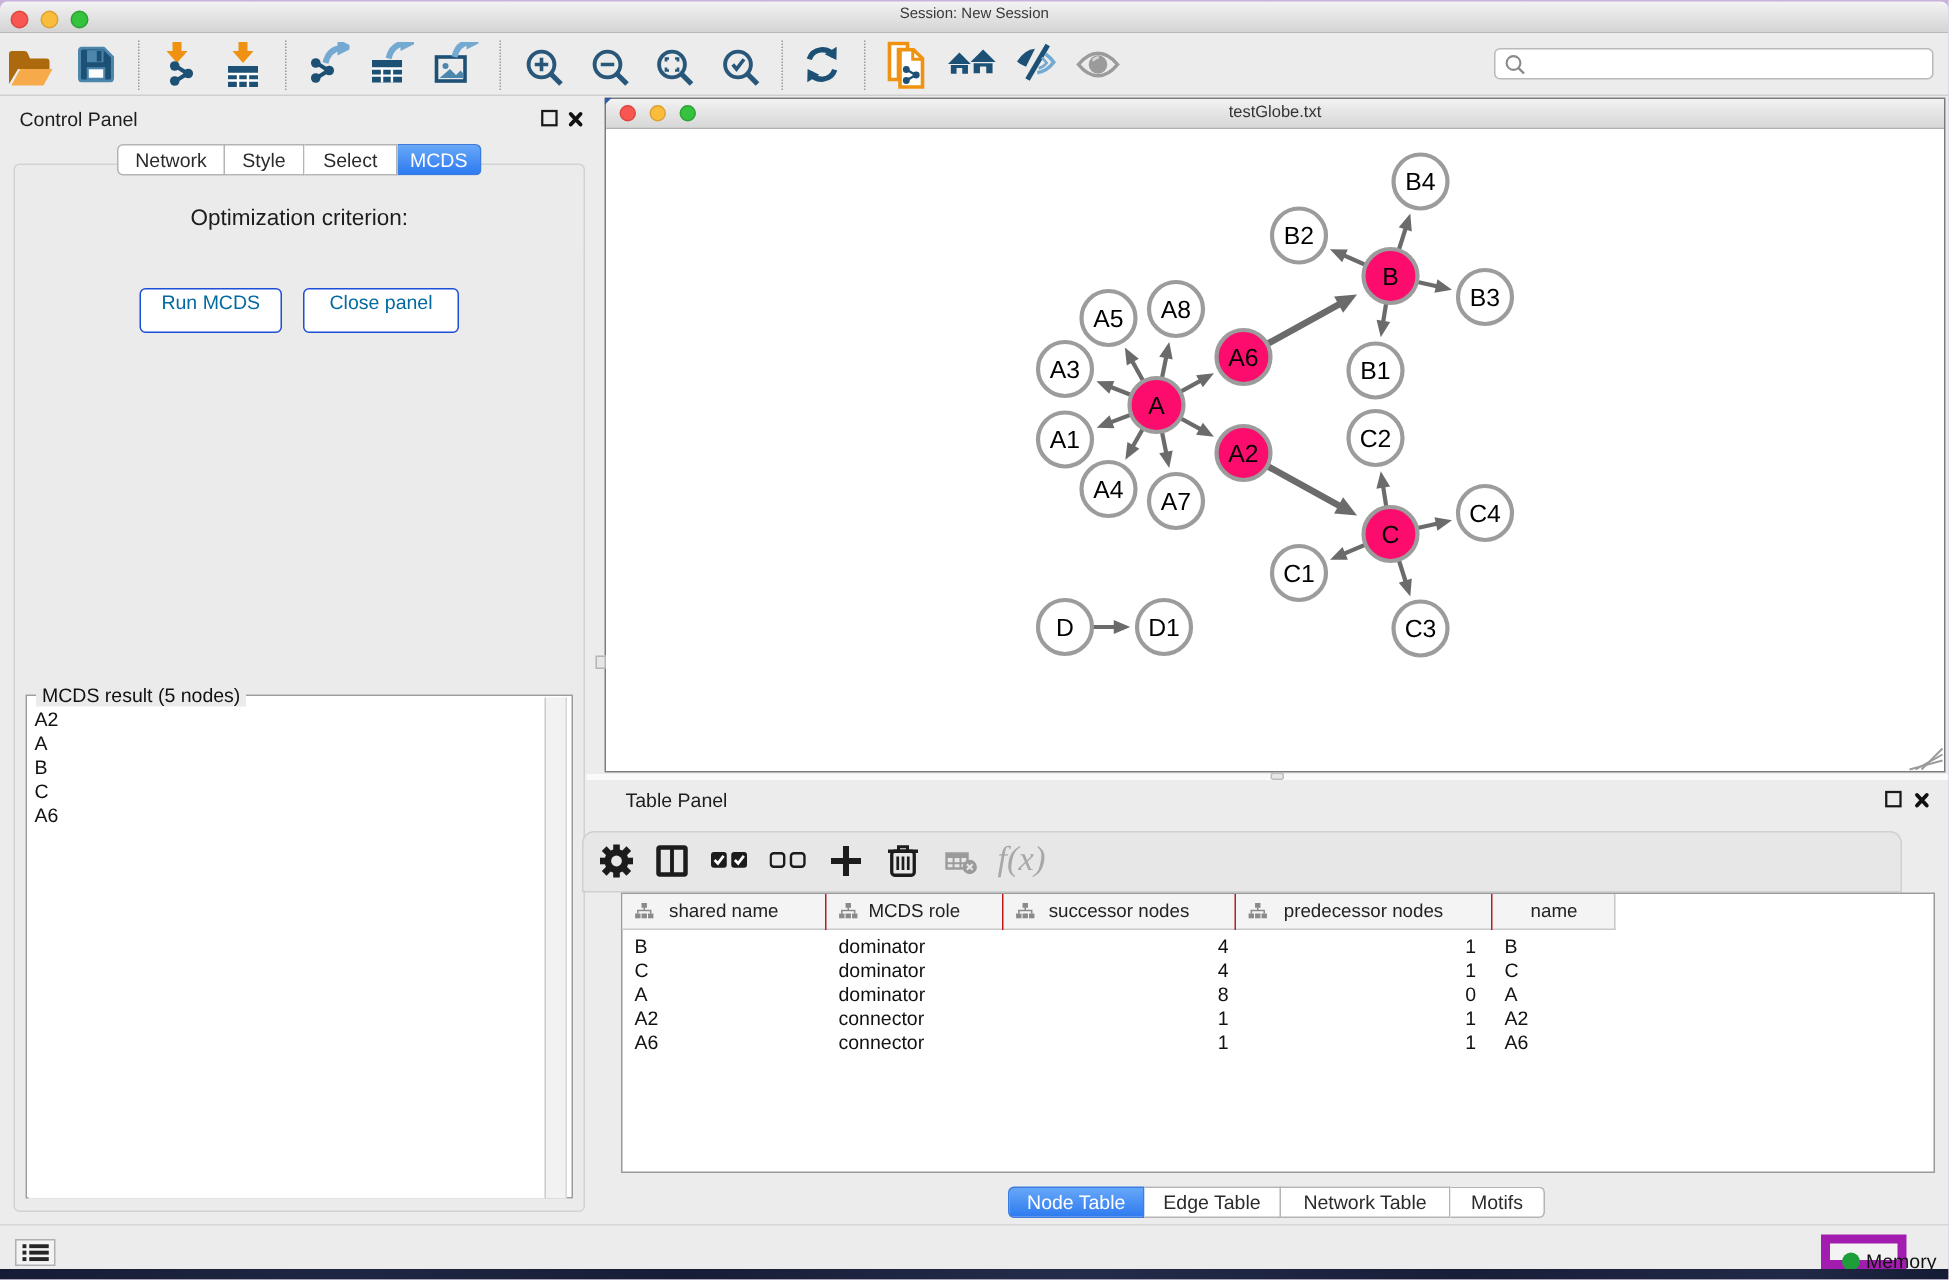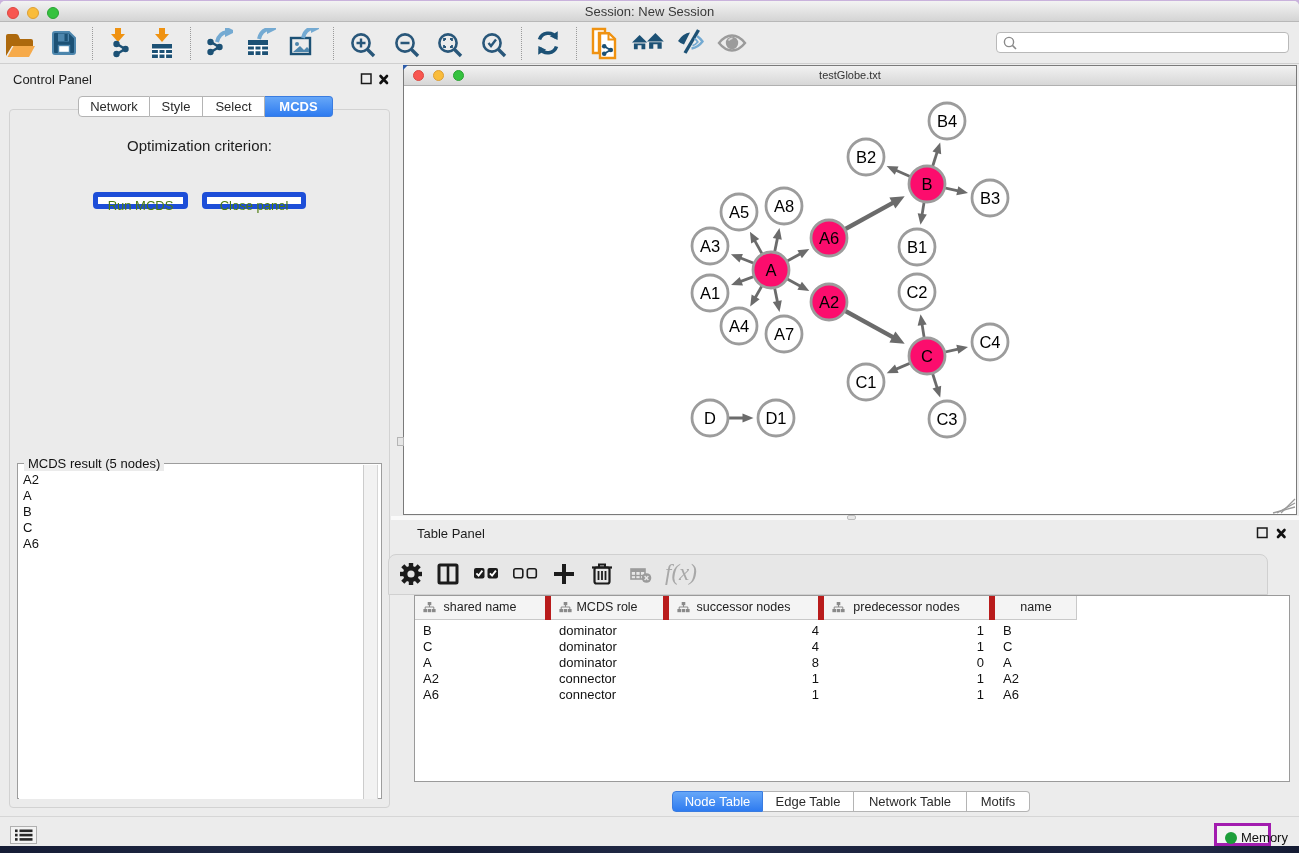--- a/index.html
+++ b/index.html
@@ -7,39 +7,39 @@
 body { font-family:"Liberation Sans",sans-serif; background:#c9b2dc; position:relative; }
 .abs { position:absolute; }
 #appwin { left:0; top:1px; width:1299px; height:845px; background:#ececec; border-radius:5px 5px 0 0; overflow:hidden; }
 #desktop-bottom { left:0; top:846px; width:1299px; height:7px; background:linear-gradient(90deg,#151c35 0%,#1e2742 18%,#161d36 35%,#232c49 55%,#171e38 75%,#202946 92%,#141b33 100%); }
 
 #titlebar { left:0; top:0; width:1299px; height:21px; background:linear-gradient(#f3f3f3,#d4d4d4); border-bottom:1px solid #b8b8b8; border-radius:5px 5px 0 0; }
 .tl { position:absolute; top:6px; width:12px; height:12px; border-radius:50%; }
 #titlebar .t1 { left:7px;  background:#f85650; border:0.5px solid #dd4741; }
 #titlebar .t2 { left:27px; background:#f9bc3b; border:0.5px solid #de9f33; }
 #titlebar .t3 { left:47px; background:#35c23f; border:0.5px solid #2aa334; }
-#title-text { left:0; top:3px; width:1299px; text-align:center; font-size:13px; color:#393939; }
+#title-text { left:0; top:3px; width:1299px; text-align:center; font-size:10px; color:#393939; }
 
 #toolbar { left:0; top:21px; width:1299px; height:42px; background:#ececec; border-bottom:1px solid #cfcfcf; }
 .tsep { position:absolute; top:5px; height:33px; width:0; border-left:1px dotted #9a9a9a; }
 .ticon { position:absolute; top:0; }
 #searchbox { left:996px; top:31px; width:293px; height:21px; background:#fff; border:1px solid #b9b9b9; border-radius:4px; }
 
 #cp-title { left:13px; top:71px; font-size:13px; color:#1d1d1d; }
 #cp-box { left:9px; top:108px; width:381px; height:699px; background:#ebebeb; border:1px solid #d2d2d2; border-radius:4px; }
 .seg { position:absolute; display:flex; font-size:13px; color:#2b2b2b; }
 .seg > div { background:#fff; border:1px solid #b4b4b4; border-left:none; display:flex; align-items:center; justify-content:center; }
 .seg > div:first-child { border-left:1px solid #b4b4b4; border-radius:4px 0 0 4px; }
 .seg > div:last-child { border-radius:0 4px 4px 0; }
 .seg > div.sel { background:linear-gradient(#66a7f8,#2e7bf0); color:#fff; border-color:#3a7ce0; }
 #cp-tabs { left:78px; top:95px; height:21px; }
 #opt-label { left:9px; top:136px; width:381px; text-align:center; font-size:15px; color:#1d1d1d; }
 #dropdown { left:42px; top:158px; width:312px; height:20px; background:#fff; border:1px solid #b6b6b6; border-radius:4px; font-size:13px; color:#111; line-height:18px; padding-left:12px; }
 #dd-step { right:-1px; top:-1px; width:24px; height:20px; border-radius:0 4px 4px 0; background:linear-gradient(#6badf9,#2d7bf0); }
-.btn { position:absolute; height:17px; background:#fff; border:5px solid #1d4ed8; border-radius:4px; font-size:13px; color:#4d7c0f; text-align:center; line-height:17px; }
+.btn { position:absolute; height:30px; background:#fff; border:1px solid #1d4ed8; border-radius:4px; font-size:13px; color:#0369a1; text-align:center; line-height:17px; }
 
 #mcds-group { left:17px; top:462px; width:365px; height:336px; border:1px solid #9d9d9d; background:#fff; }
 #mcds-label { left:24px; top:455px; font-size:13px; color:#111; background:#ebebeb; padding:0 4px; }
 #mcds-list { left:1px; top:1px; width:345px; height:334px; background:#fff; font-size:13px; color:#111; padding:7px 0 0 4px; line-height:16px; }
 #mcds-scroll { right:3px; top:1px; width:15px; height:334px; background:#f2f2f2; border-left:1px solid #cccccc; border-right:1px solid #d6d6d6; }
 
 #netwin { left:403px; top:64px; width:894px; height:450px; background:#fff; border:1px solid #7a7a7a; }
 #net-titlebar { left:0; top:0; width:892px; height:20px; background:linear-gradient(#f2f2f2,#d7d7d7); border-bottom:1px solid #b0b0b0; }
 #net-titlebar .t1 { left:9px;  width:11px; height:11px; top:4px; background:#f85650; border:0.5px solid #dd4741; }
 #net-titlebar .t2 { left:29px; width:11px; height:11px; top:4px; background:#f9bc3b; border:0.5px solid #de9f33; }
@@ -51,28 +51,28 @@
 
 #hsplit { left:391px; top:515px; width:908px; height:4px; background:#fafafa; }
 #grip2 { left:847px; top:514px; width:9px; height:5px; background:#e8e8e8; border:1px solid #bdbdbd; border-radius:2px; }
 
 #grip1 { left:397px; top:436px; width:7px; height:9px; background:#e6e6e6; border:1px solid #b5b5b5; }
 
 #tp-title { left:417px; top:525px; font-size:13px; color:#1d1d1d; }
 #tp-toolbar { left:388px; top:553px; width:880px; height:41px; background:#e7e7e7; border:1px solid #d0d0d0; border-radius:8px 8px 0 0; }
 #tp-table { left:414px; top:594px; width:876px; height:187px; background:#fff; border:1px solid #9a9a9a; }
 #tp-header { left:0; top:0; width:662px; height:24px; background:#f4f4f4; border-bottom:1px solid #c9c9c9; border-right:1px solid #c9c9c9; }
-.th { position:absolute; top:0; height:24px; border-right:6px solid #b91c1c; font-size:12.5px; color:#222; }
+.th { position:absolute; top:0; height:24px; border-right:1px solid #b91c1c; font-size:12.5px; color:#222; }
 .th span { position:absolute; width:100%; text-align:center; top:4px; }
 .td { position:absolute; font-size:13px; color:#111; }
 #tp-tabs { left:672px; top:790px; height:21px; }
 
 #statusline { left:0; top:815px; width:1299px; height:0; border-top:1px solid #d6d6d6; }
 #listbtn { left:10px; top:825px; width:27px; height:18px; background:#f3f3f3; border:1px solid #b0b0b0; }
-#membtn { left:1214px; top:822px; width:57px; height:23px; background:#f3f3f3; border:3px solid #a21caf; font-size:13px; color:#111; }
+#membtn { left:1214px; top:822px; width:57px; height:23px; background:#f3f3f3; border:6px solid #a21caf; font-size:13px; color:#111; }
 #membtn .dot { position:absolute; left:8px; top:5.5px; width:12px; height:12px; border-radius:50%; background:#1d9e3a; }
 #membtn .mtext { position:absolute; left:24px; top:4px; }
 </style>
 </head>
 <body>
 <div class="abs" id="appwin">
   <div class="abs" id="titlebar">
     <div class="tl t1"></div>
       <div class="tl t2"></div>
       <div class="tl t3"></div>
@@ -205,21 +205,21 @@
         <line x1="10.4" y1="10.4" x2="14" y2="14" stroke="#8a8a8a" stroke-width="1.6"></line>
       </svg>
     </div>
 
   <div class="abs" id="cp-title">Control Panel</div>
   <div class="abs" id="cp-box"></div>
   <div class="seg" id="cp-tabs">
     <div style="width:72px;">Network</div>
     <div style="width:53px;">Style</div>
     <div style="width:62px;">Select</div>
-    <div style="width:68px;font-weight:bold;" class="sel">MCDS</div>
+    <div style="width:56px;" class="sel">MCDS</div>
   </div>
   <svg class="abs" style="left:360px; top:71px;" width="30" height="13" viewBox="0 0 30 13">
       <rect x="1.5" y="2" width="9.5" height="9.5" fill="none" stroke="#1a1a1a" stroke-width="1.5"></rect>
       <path d="M20.5,4 L27,11 M27,4 L20.5,11" stroke="#111" stroke-width="2.6" stroke-linecap="round"></path>
     </svg>
   <div class="abs" id="opt-label">Optimization criterion:</div>
   <div class="btn" style="left:93px; top:191px; width:95px;">Run MCDS</div>
   <div class="btn" style="left:202px; top:191px; width:104px;">Close panel</div>
   <div class="abs" id="mcds-group">
     <div class="abs" id="mcds-list">A2<br>A<br>B<br>C<br>A6</div>

